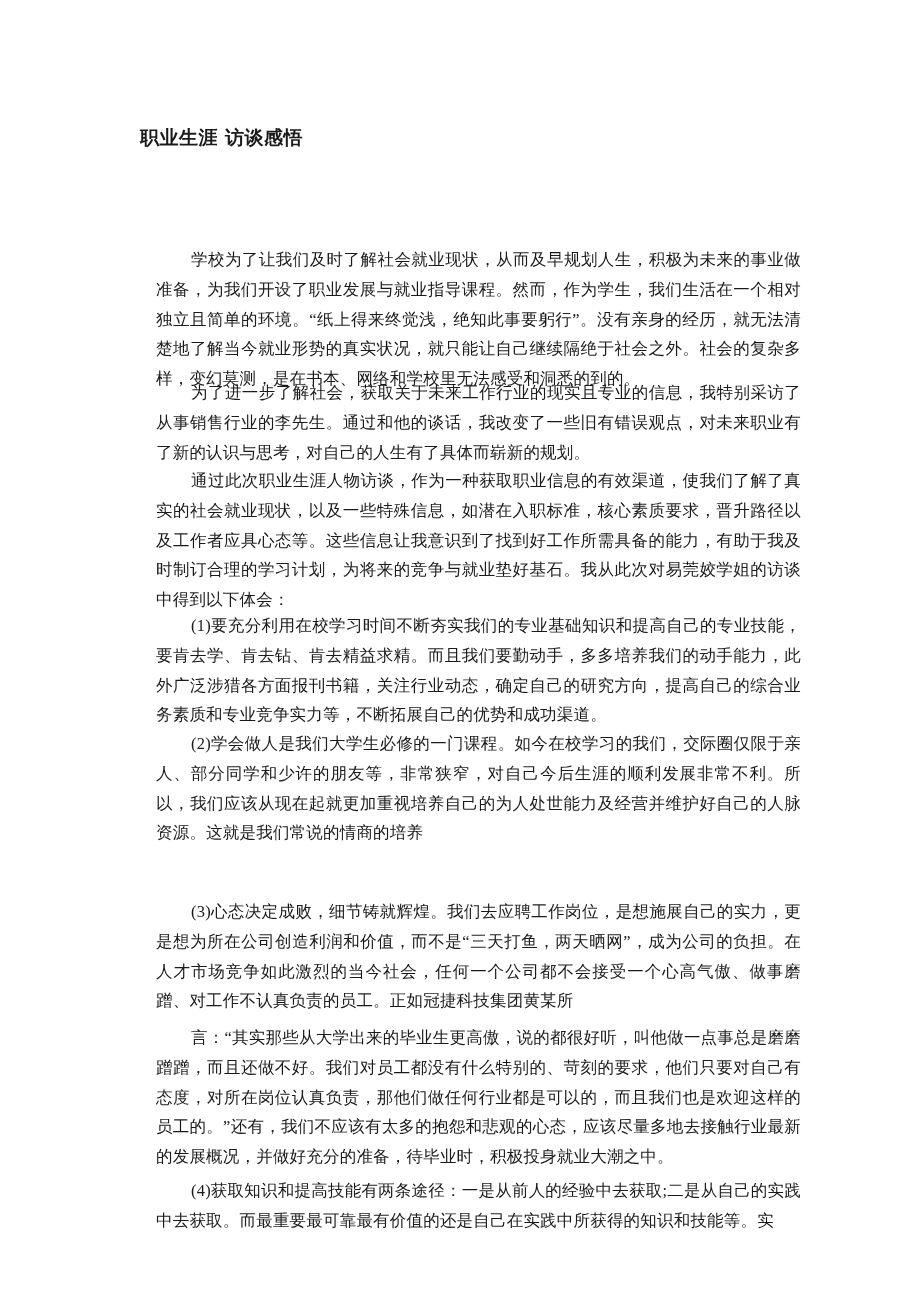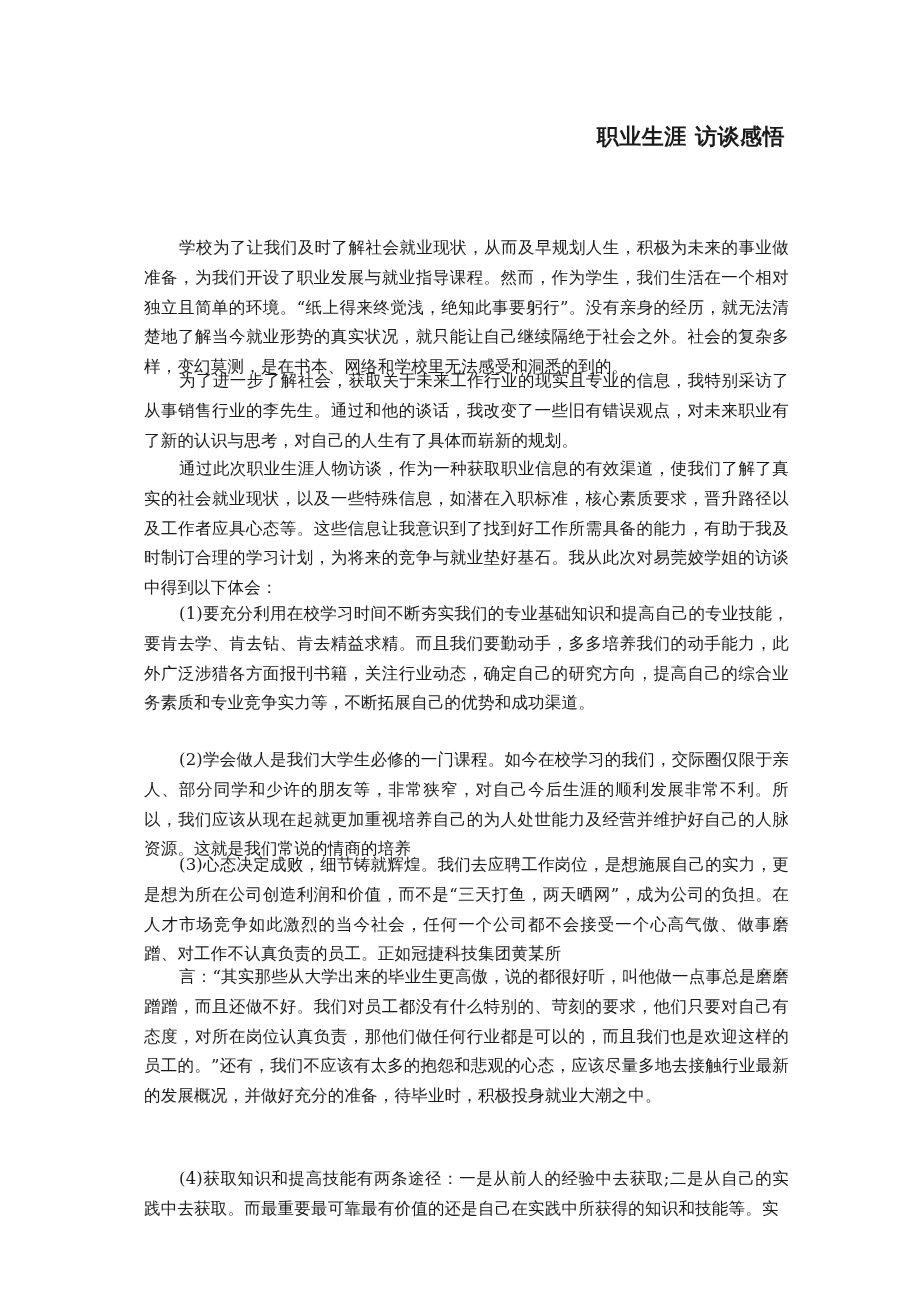--- a/index.html
+++ b/index.html
@@ -19,49 +19,50 @@
       position: absolute;
       left: 140px;
       top: 0;
       width: 645px;
     }
     .title {
       position: absolute;
       left: 0;
       top: 124px;
       width: 645px;
-      text-align: right;
+      text-align: left;
       font-family: "DejaVu Sans", "Liberation Sans", sans-serif;
       font-weight: bold;
-      font-size: 22px;
+      font-size: 19px;
       letter-spacing: 0.5px;
       margin: 0;
       line-height: 26px;
     }
     .para {
       position: absolute;
       left: 0;
       width: 645px;
-      margin: 4px;
+      margin: 16px;
       font-size: 16.5px;
       line-height: 29.8px;
       text-indent: 35px;
       text-align: justify;
       text-justify: inter-character;
       word-break: break-all;
       letter-spacing: 0.2px;
+      font-family: Liberation Serif, serif;
     }
   </style>
 </head>
 <body>
 
 <div class="page">
   <h1 class="title">职业生涯 访谈感悟</h1>
 
   <p class="para" style="top:229px;">学校为了让我们及时了解社会就业现状，从而及早规划人生，积极为未来的事业做准备，为我们开设了职业发展与就业指导课程。然而，作为学生，我们生活在一个相对独立且简单的环境。“纸上得来终觉浅，绝知此事要躬行”。没有亲身的经历，就无法清楚地了解当今就业形势的真实状况，就只能让自己继续隔绝于社会之外。社会的复杂多样，变幻莫测，是在书本、网络和学校里无法感受和洞悉的到的。</p>
   <p class="para" style="top:362px;">为了进一步了解社会，获取关于未来工作行业的现实且专业的信息，我特别采访了从事销售行业的李先生。通过和他的谈话，我改变了一些旧有错误观点，对未来职业有了新的认识与思考，对自己的人生有了具体而崭新的规划。</p>
   <p class="para" style="top:450px;">通过此次职业生涯人物访谈，作为一种获取职业信息的有效渠道，使我们了解了真实的社会就业现状，以及一些特殊信息，如潜在入职标准，核心素质要求，晋升路径以及工作者应具心态等。这些信息让我意识到了找到好工作所需具备的能力，有助于我及时制订合理的学习计划，为将来的竞争与就业垫好基石。我从此次对易莞姣学姐的访谈中得到以下体会：</p>
   <p class="para" style="top:595px;">(1)要充分利用在校学习时间不断夯实我们的专业基础知识和提高自己的专业技能，要肯去学、肯去钻、肯去精益求精。而且我们要勤动手，多多培养我们的动手能力，此外广泛涉猎各方面报刊书籍，关注行业动态，确定自己的研究方向，提高自己的综合业务素质和专业竞争实力等，不断拓展自己的优势和成功渠道。</p>
-  <p class="para" style="top:741px;">(2)学会做人是我们大学生必修的一门课程。如今在校学习的我们，交际圈仅限于亲人、部分同学和少许的朋友等，非常狭窄，对自己今后生涯的顺利发展非常不利。所以，我们应该从现在起就更加重视培养自己的为人处世能力及经营并维护好自己的人脉资源。这就是我们常说的情商的培养</p>
-  <p class="para" style="top:846px;">(3)心态决定成败，细节铸就辉煌。我们去应聘工作岗位，是想施展自己的实力，更是想为所在公司创造利润和价值，而不是“三天打鱼，两天晒网”，成为公司的负担。在人才市场竞争如此激烈的当今社会，任何一个公司都不会接受一个心高气傲、做事磨蹭、对工作不认真负责的员工。正如冠捷科技集团黄某所</p>
-  <p class="para" style="top:958px;">言：“其实那些从大学出来的毕业生更高傲，说的都很好听，叫他做一点事总是磨磨蹭蹭，而且还做不好。我们对员工都没有什么特别的、苛刻的要求，他们只要对自己有态度，对所在岗位认真负责，那他们做任何行业都是可以的，而且我们也是欢迎这样的员工的。”还有，我们不应该有太多的抱怨和悲观的心态，应该尽量多地去接触行业最新的发展概况，并做好充分的准备，待毕业时，积极投身就业大潮之中。</p>
+  <p class="para" style="top:713px;">(2)学会做人是我们大学生必修的一门课程。如今在校学习的我们，交际圈仅限于亲人、部分同学和少许的朋友等，非常狭窄，对自己今后生涯的顺利发展非常不利。所以，我们应该从现在起就更加重视培养自己的为人处世能力及经营并维护好自己的人脉资源。这就是我们常说的情商的培养</p>
+  <p class="para" style="top:881px;">(3)心态决定成败，细节铸就辉煌。我们去应聘工作岗位，是想施展自己的实力，更是想为所在公司创造利润和价值，而不是“三天打鱼，两天晒网”，成为公司的负担。在人才市场竞争如此激烈的当今社会，任何一个公司都不会接受一个心高气傲、做事磨蹭、对工作不认真负责的员工。正如冠捷科技集团黄某所</p>
+  <p class="para" style="top:1007px;">言：“其实那些从大学出来的毕业生更高傲，说的都很好听，叫他做一点事总是磨磨蹭蹭，而且还做不好。我们对员工都没有什么特别的、苛刻的要求，他们只要对自己有态度，对所在岗位认真负责，那他们做任何行业都是可以的，而且我们也是欢迎这样的员工的。”还有，我们不应该有太多的抱怨和悲观的心态，应该尽量多地去接触行业最新的发展概况，并做好充分的准备，待毕业时，积极投身就业大潮之中。</p>
   <p class="para" style="top:1160px;">(4)获取知识和提高技能有两条途径：一是从前人的经验中去获取;二是从自己的实践中去获取。而最重要最可靠最有价值的还是自己在实践中所获得的知识和技能等。实</p>
 </div>
 
 </body></html>

